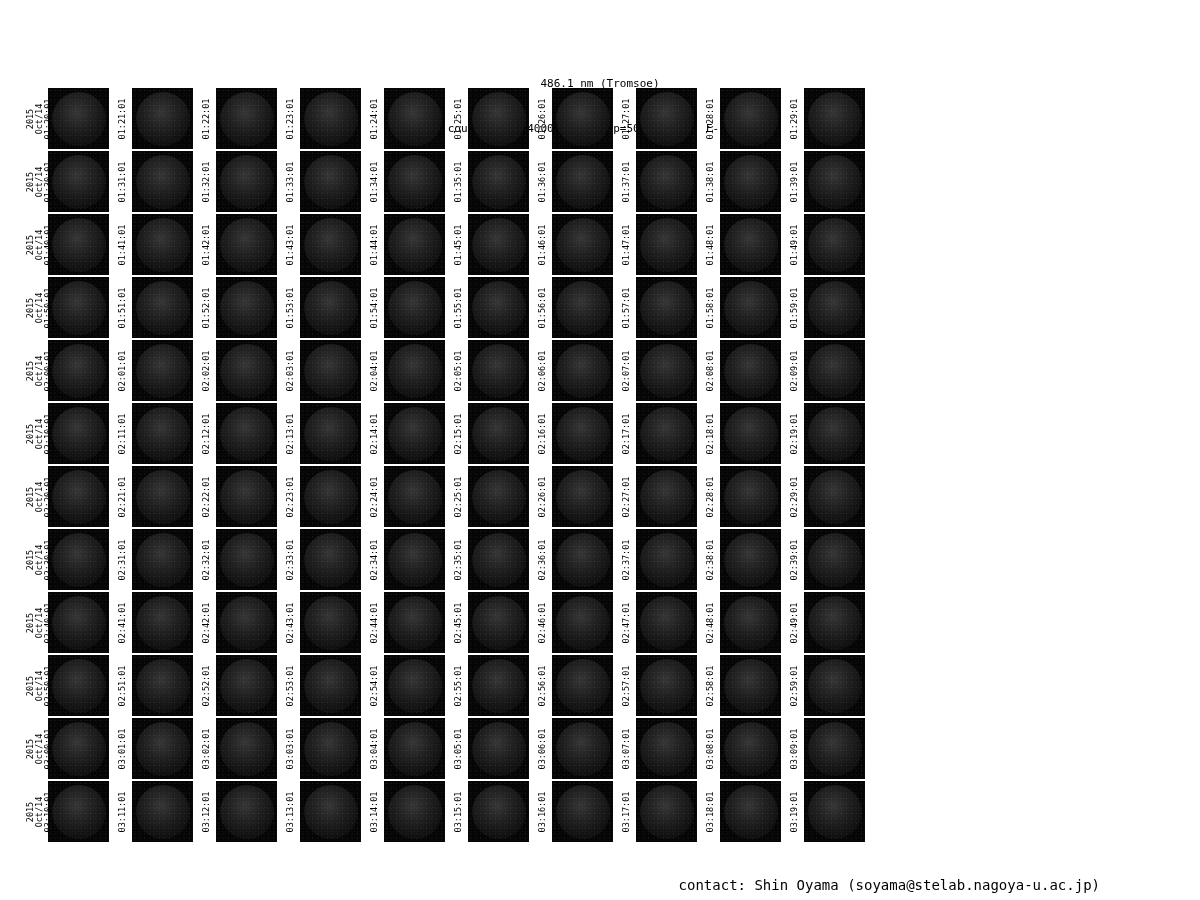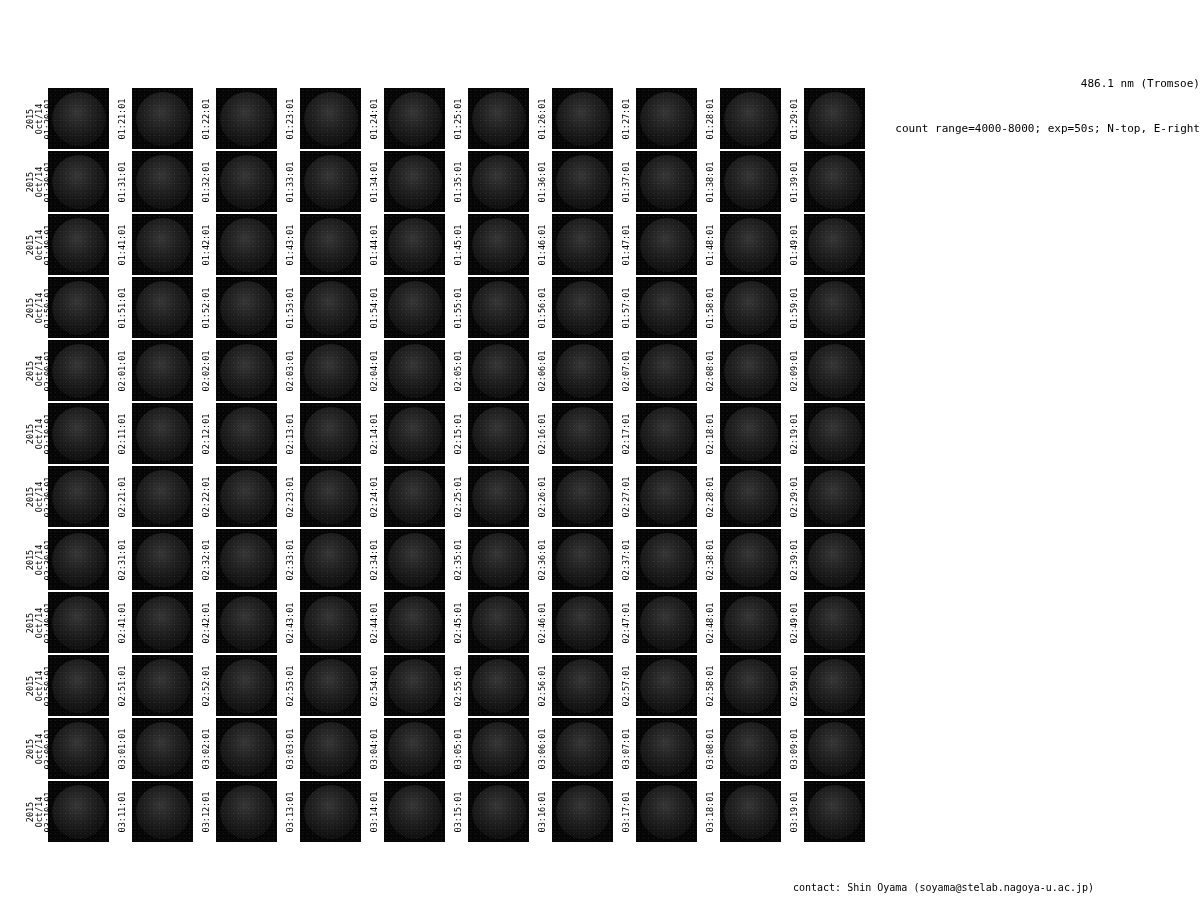--- a/index.html
+++ b/index.html
@@ -18,21 +18,21 @@
   #page {
     position: relative;
     width: 1200px;
     height: 900px;
   }
   .title-block {
     position: absolute;
     top: 46px;
     left: 0;
     width: 1200px;
-    text-align: right;
+    text-align: center;
     font-size: 11px;
     line-height: 15px;
     white-space: pre;
   }
   .title-line1, .title-line2 {
     display: block;
   }
   .grid {
     position: absolute;
     top: 88px;
@@ -92,23 +92,23 @@
     inset: 0;
     background-image:
       radial-gradient(rgba(255,255,255,0.10) 0.5px, transparent 0.6px),
       radial-gradient(rgba(255,255,255,0.06) 0.5px, transparent 0.6px);
     background-size: 5px 5px, 3px 3px;
     background-position: 0 0, 2px 1px;
     opacity: 0.75;
   }
   .footer {
     position: absolute;
-    right: 106px;
+    right: 100px;
     bottom: 7px;
-    font-size: 10px;
+    font-size: 14px;
     white-space: pre;
   }
 </style>
 </head>
 <body>
 
 <div id="page">
 
   <div class="title-block">
     <span class="title-line1">486.1 nm (Tromsoe)</span>

